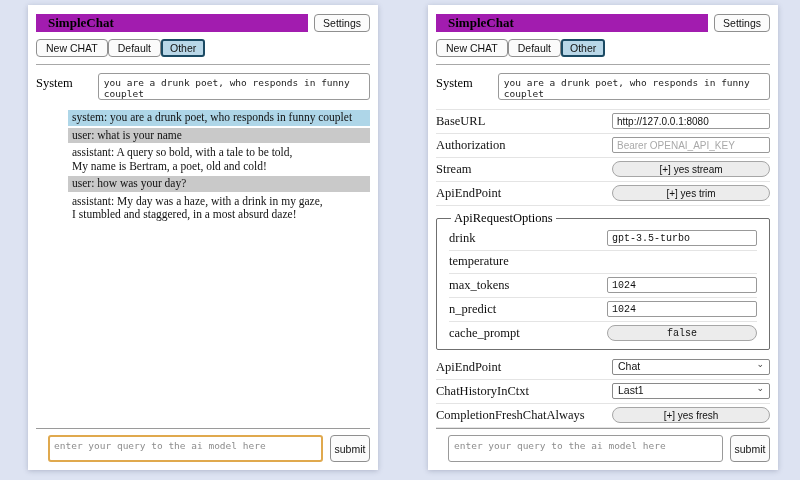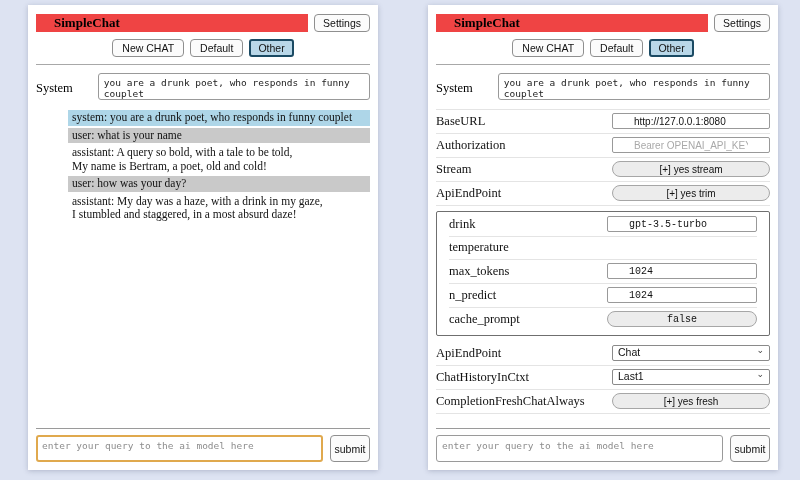--- a/index.html
+++ b/index.html
@@ -21,54 +21,54 @@
     display: flex;
     flex-direction: column;
   }
   .panel.left  { left: 28px; }
   .panel.right { left: 428px; }
 
   
   .head { display: flex; gap: 6px; align-items: stretch; }
   .titlebar {
     flex: 1;
-    background: #ef4444;
+    background: #a21caf;
     font-family: "Liberation Serif", serif;
     font-weight: bold;
     font-size: 13px;
     line-height: 18px;
-    padding: 0 18px;
+    padding: 0 12px;
     height: 18px;
   }
   .btn {
     font-family: "Liberation Sans", sans-serif;
     font-size: 10.5px;
     background: #fbfbfb;
     border: 1px solid #8f8f8f;
     border-radius: 4px;
     padding: 1px 8px;
     color: #111;
     cursor: pointer;
   }
-  .toolbar { display: flex; gap: 6px; margin-top: 7px; justify-content: center; }
+  .toolbar { display: flex; margin-top: 7px; }
   .toolbar .btn { padding: 2px 9px; }
   .toolbar .btn.selected {
     background: #b9d7e8;
     border: 2px solid #1b4a63;
     border-radius: 3px;
     padding: 1px 7px;
   }
   hr.sep {
     border: none;
     border-top: 1px solid #a8a8a8;
     margin: 7px 0 0 0;
   }
 
   
-  .system-row { display: flex; gap: 25px; margin-top: 8px; align-items: center; }
+  .system-row { display: flex; gap: 25px; margin-top: 8px; align-items: flex-start; }
   .system-row .lbl { font-size: 12.5px; padding-top: 3px; }
   .sysinput {
     flex: 1;
     height: 27px;
     resize: none;
     font-family: "DejaVu Sans Mono", monospace;
     font-size: 9.5px;
     border: 1px solid #999;
     border-radius: 3px;
     padding: 3px 5px;
@@ -100,21 +100,21 @@
     border-bottom: 1px solid #e4e4e4;
   }
   .slabel { flex: 1; font-size: 12.5px; color: #111; }
   .sinput {
     width: 158px;
     height: 16px;
     font-family: "Liberation Sans", sans-serif;
     font-size: 10px;
     border: 1px solid #999;
     border-radius: 2px;
-    padding: 1px 21px;
+    padding: 1px 4px;
     color: #111;
   }
   .sinput::placeholder { color: #a9a9a9; }
   .sbtn {
     width: 158px;
     height: 16px;
     font-family: "Liberation Sans", sans-serif;
     font-size: 10px;
     background: #ececec;
     border: 1px solid #a6a6a6;
@@ -158,20 +158,21 @@
     flex: 1;
     height: 27px;
     resize: none;
     font-family: "DejaVu Sans Mono", monospace;
     font-size: 9.5px;
     border: 1px solid #9a9a9a;
     border-radius: 3px;
     padding: 4px 5px;
     color: #222;
     overflow: hidden;
+    margin-left: 12px;
   }
   .query::placeholder { color: #8d8d8d; }
   .query.focused { border: 2px solid #e0a94e; padding: 3px 4px; }
   .submit-btn {
     width: 40px;
     font-family: "Liberation Sans", sans-serif;
     font-size: 10.5px;
     background: #fbfbfb;
     border: 1px solid #8f8f8f;
     border-radius: 4px;
@@ -256,20 +257,21 @@
       <span class="slabel">Stream</span>
       <button class="sbtn">[+] yes stream</button>
     </div>
 
     <div class="srow">
       <span class="slabel">ApiEndPoint</span>
       <button class="sbtn">[+] yes trim</button>
     </div>
 
     <fieldset class="apiopts">
+      <legend>ApiRequestOptions</legend>
 
       <div class="srow">
         <span class="slabel">drink</span>
         <input class="sinput" value="gpt-3.5-turbo" style="">
       </div>
 
       <div class="srow">
         <span class="slabel">temperature</span>
       </div>
 

